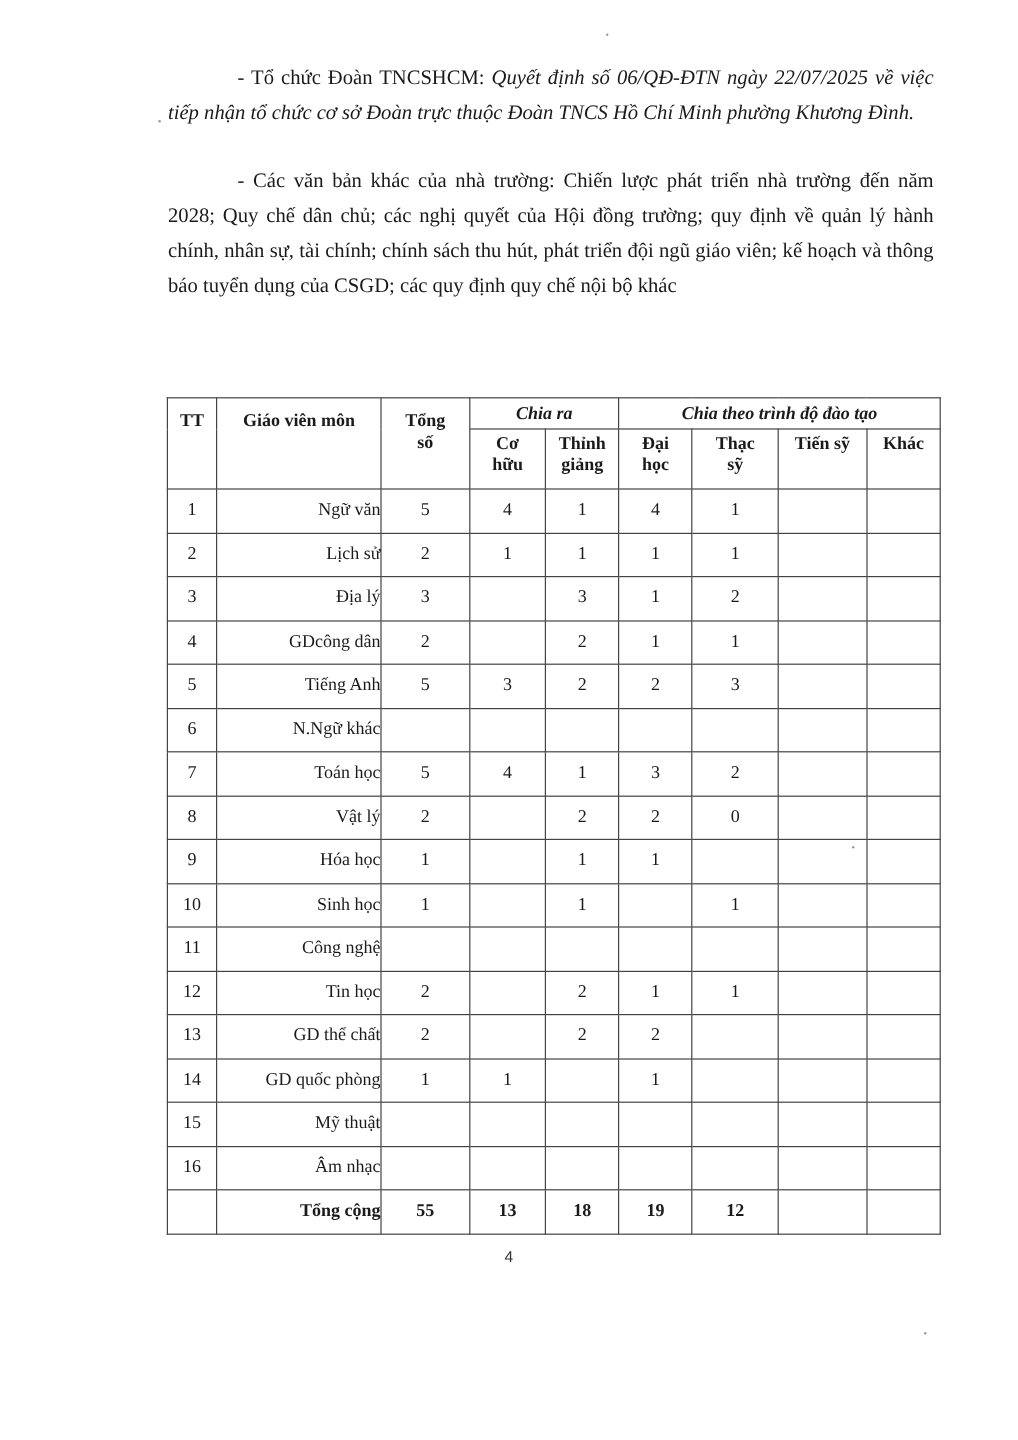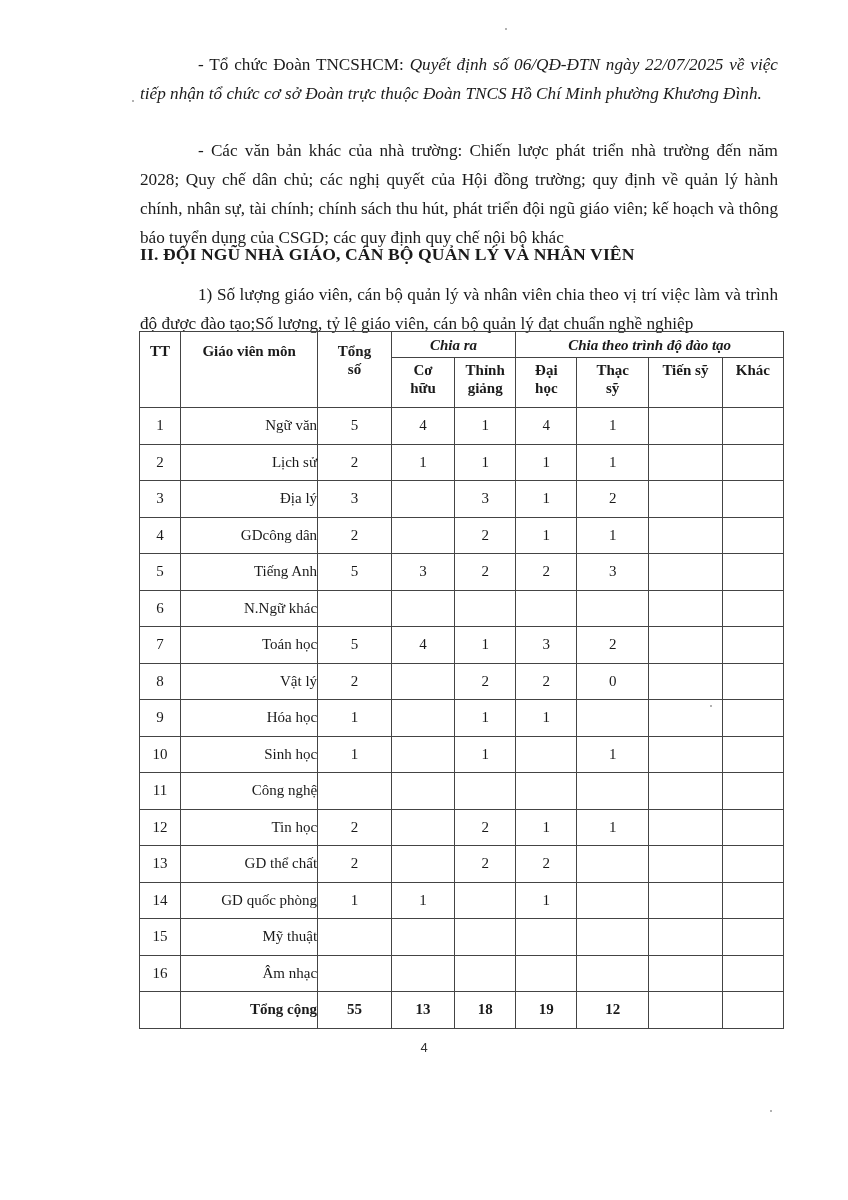--- a/index.html
+++ b/index.html
@@ -44,23 +44,21 @@
 </style>
 </head>
 <body>
 
 <div class="page">
 
   <div class="para" id="p1"><span class="indent"></span><span>- Tổ chức Đoàn TNCSHCM: </span><span class="it">Quyết định số 06/QĐ-ĐTN ngày 22/07/2025 về việc tiếp nhận tổ chức cơ sở Đoàn trực thuộc Đoàn TNCS Hồ Chí Minh phường Khương Đình.</span></div>
 
   <div class="para" id="p2"><span class="indent"></span><span>- Các văn bản khác của nhà trường: Chiến lược phát triển nhà trường đến năm 2028; Quy chế dân chủ; các nghị quyết của Hội đồng trường; quy định về quản lý hành chính, nhân sự, tài chính; chính sách thu hút, phát triển đội ngũ giáo viên; kế hoạch và thông báo tuyển dụng của CSGD; các quy định quy chế nội bộ khác</span></div>
 
-  <div class="heading">II. ĐỘI NGŨ NHÀ GIÁO, CÁN BỘ QUẢN LÝ VÀ NHÂN VIÊN</div>
-
-  <div class="para" id="p3"><span class="indent"></span><span>1) Số lượng giáo viên, cán bộ quản lý và nhân viên chia theo vị trí việc làm và trình độ được đào tạo;Số lượng, tỷ lệ giáo viên, cán bộ quản lý đạt chuẩn nghề nghiệp</span></div>
+
 
   <table class="staff">
     <colgroup>
       <col style="width:39px">
         <col style="width:130px">
         <col style="width:70px">
         <col style="width:60px">
         <col style="width:58px">
         <col style="width:58px">
         <col style="width:68px">

